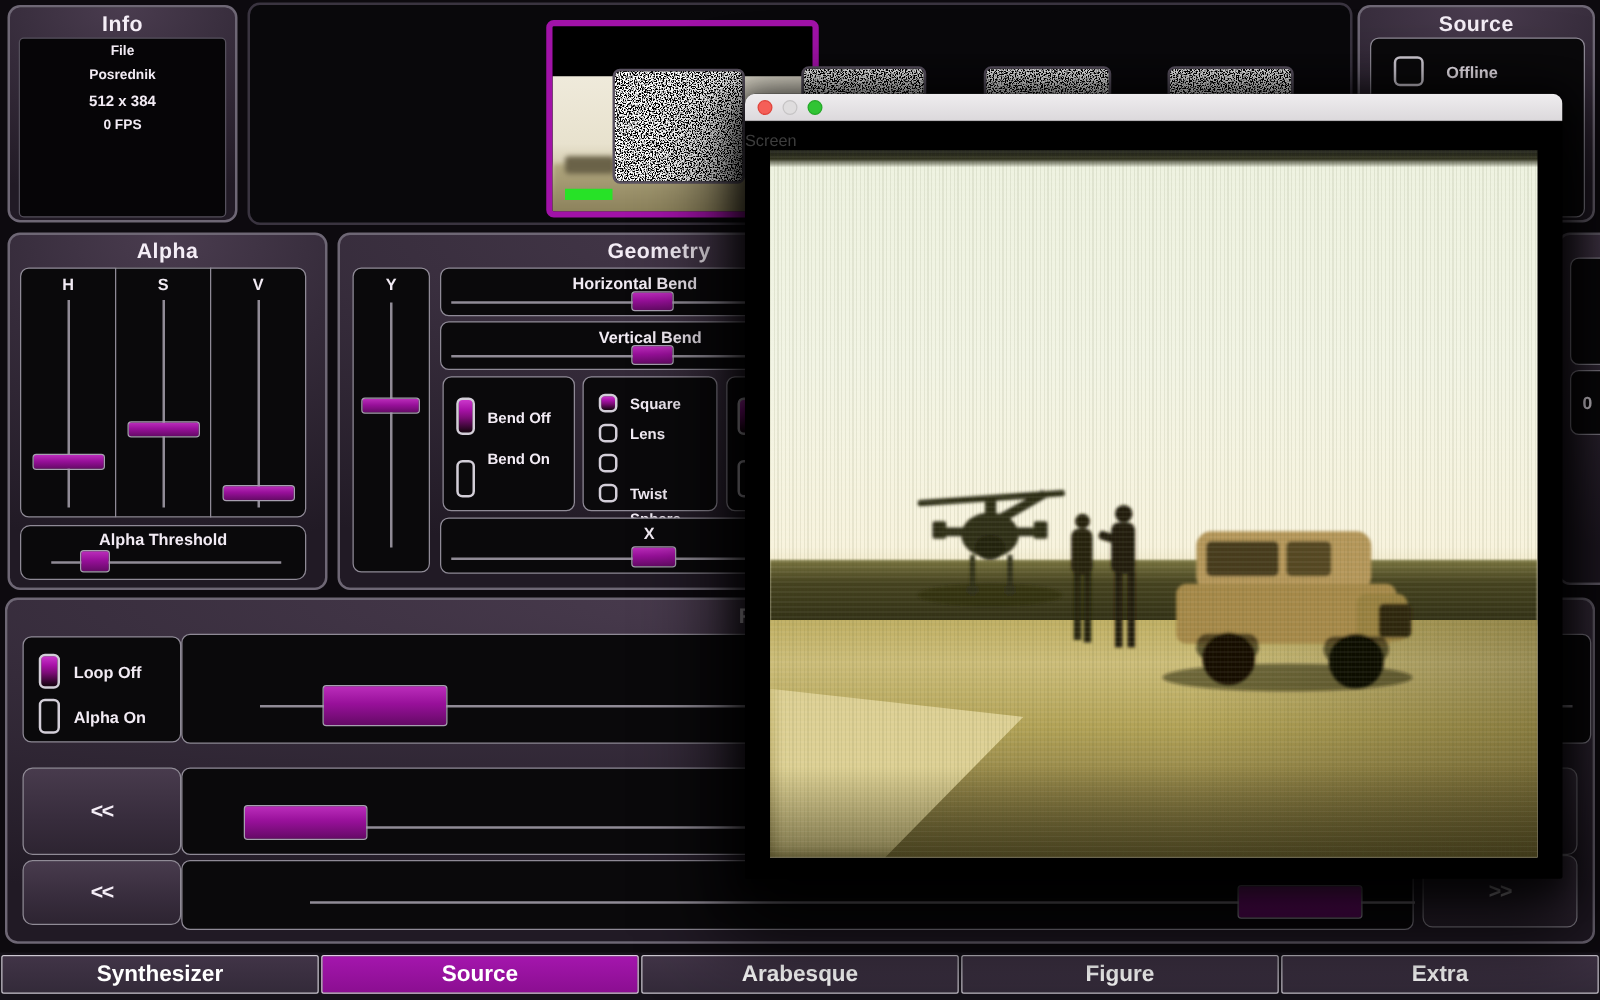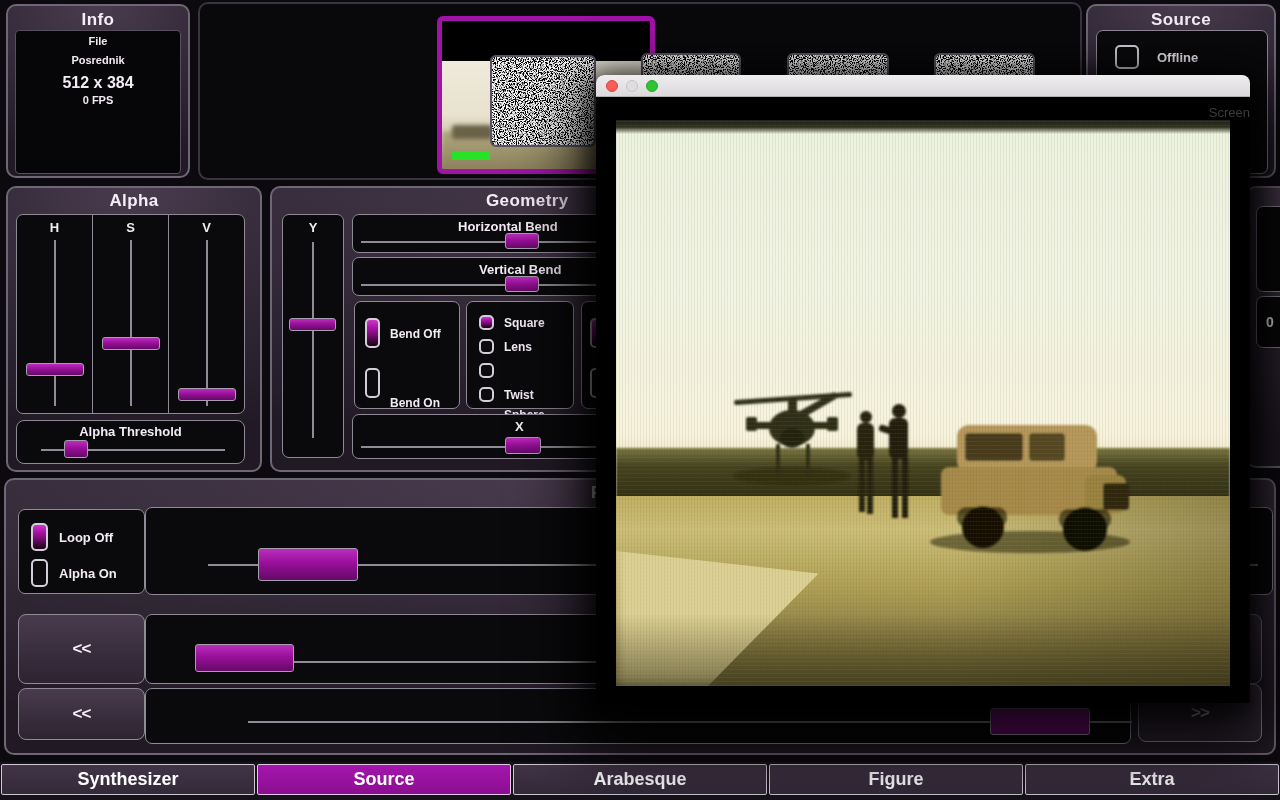--- a/index.html
+++ b/index.html
@@ -39,21 +39,21 @@
        color:#ffffff;font-size:18px;font-weight:bold;box-sizing:border-box;}
   .tab.active{background:linear-gradient(180deg,#a416ad 0%,#8b0e91 100%);border-color:#e2c8e4;}
 
   
   .mac-window{position:absolute;left:596px;top:75px;width:654px;height:628px;background:#000;
               border-radius:8px 8px 2px 2px;z-index:50;
               box-shadow:0 28px 65px 18px rgba(0,0,0,.85), 0 4px 25px 6px rgba(0,0,0,.65);}
   .titlebar{position:absolute;left:0;top:0;width:100%;height:22px;
             background:linear-gradient(180deg,#efedef 0%,#dcd9dc 100%);
             border-bottom:1px solid #b2afb2;border-radius:8px 8px 0 0;box-sizing:border-box;}
-  .win-title{position:absolute;width:100%;text-align:right;line-height:21px;font-size:13px;color:#3d3d3d;margin-top:27px;}
+  .win-title{position:absolute;width:100%;text-align:left;line-height:21px;font-size:13px;color:#3d3d3d;margin-top:27px;}
   .tl{position:absolute;top:5px;width:12px;height:12px;border-radius:50%;box-sizing:border-box;}
   .tl.red{left:10px;background:#f55f58;border:1px solid #e0443c;}
   .tl.grey{left:30px;background:#dfddde;border:1px solid #c6c4c5;}
   .tl.green{left:50px;background:#30c434;border:1px solid #24a828;}
 
   
   .video{position:absolute;left:20px;top:45px;width:614px;height:566px;overflow:hidden;
          background:linear-gradient(180deg,#20211a 0px,#30311f 7px,#eef2e0 14px,#f2f4e4 30%,#f8f3dd 56%,#f3ecd0 58%);}
   .treeline{position:absolute;left:0;top:328px;width:100%;height:52px;
             background:linear-gradient(180deg,#7a7540 0%,#45421f 35%,#302e14 100%);
@@ -88,21 +88,21 @@
       <feTurbulence type="fractalNoise" baseFrequency="0.9" numOctaves="2" stitchTiles="stitch"></feTurbulence>
       <feColorMatrix type="matrix" values="0 0 0 7 -3  0 0 0 7 -3  0 0 0 7 -3  0 0 0 0 1"></feColorMatrix>
     </filter>
   </svg>
 
   <div class="panel" style="left:6px;top:4px;width:184px;height:174px;">
     <div class="panel-title" style="left:0;top:4px;width:100%;">Info</div>
     <div class="dbox" style="left:7px;top:24px;width:166px;height:144px;">
       <div class="lbl ctr" style="left:0;top:4px;width:100%;font-size:11px;">File</div>
       <div class="lbl ctr" style="left:0;top:23px;width:100%;font-size:11px;">Posrednik</div>
-      <div class="lbl ctr" style="left:0;top:43px;width:100%;font-size:16px;">512 x 384</div>
+      <div class="lbl ctr" style="left:0;top:43px;width:100%;font-size:12px;">512 x 384</div>
       <div class="lbl ctr" style="left:0;top:63px;width:100%;font-size:11px;">0 FPS</div>
     </div>
   </div>
 
   <div style="position:absolute;left:198px;top:2px;width:884px;height:178px;background:#09080b;border:2px solid #3a3440;border-radius:10px;box-sizing:border-box;">
 
     <div class="thumb">
       <div class="thumb-img">
         <div class="blob" style="left:55px;top:52px;width:62px;height:16px;background:#4a452e;"></div>
         <div class="blob" style="left:92px;top:58px;width:24px;height:14px;background:#1d1a10;"></div>
@@ -187,21 +187,21 @@
   <div class="ibox" style="left:352px;top:257px;width:886px;height:39px;">
     <div class="lbl lbl13" style="left:126px;top:4px;">Vertical Bend</div>
     <div class="htrack" style="left:8px;top:26px;width:868px;"></div>
     <div class="handle" style="left:152px;top:18px;width:34px;height:16px;"></div>
   </div>
 
   <div class="ibox" style="left:354px;top:301px;width:106px;height:108px;">
     <div class="cb on" style="left:10px;top:16px;width:15px;height:30px;"></div>
     <div class="lbl" style="left:35px;top:25px;">Bend Off</div>
     <div class="cb" style="left:10px;top:66px;width:15px;height:30px;"></div>
-    <div class="lbl" style="left:35px;top:58px;margin-top:36px;">Bend On</div>
+    <div class="lbl" style="left:35px;top:58px;">Bend On</div>
   </div>
 
   <div class="ibox" style="left:466px;top:301px;width:108px;height:108px;">
     <div class="cb on" style="left:12px;top:13px;width:15px;height:15px;"></div>
     <div class="lbl" style="left:37px;top:14px;">Square</div>
     <div class="cb" style="left:12px;top:37px;width:15px;height:15px;"></div>
     <div class="lbl" style="left:37px;top:38px;">Lens</div>
     <div class="cb" style="left:12px;top:61px;width:15px;height:15px;"></div>
     <div class="lbl" style="left:37px;top:62px;margin-top:44px;">Sphere</div>
     <div class="cb" style="left:12px;top:85px;width:15px;height:15px;"></div>

